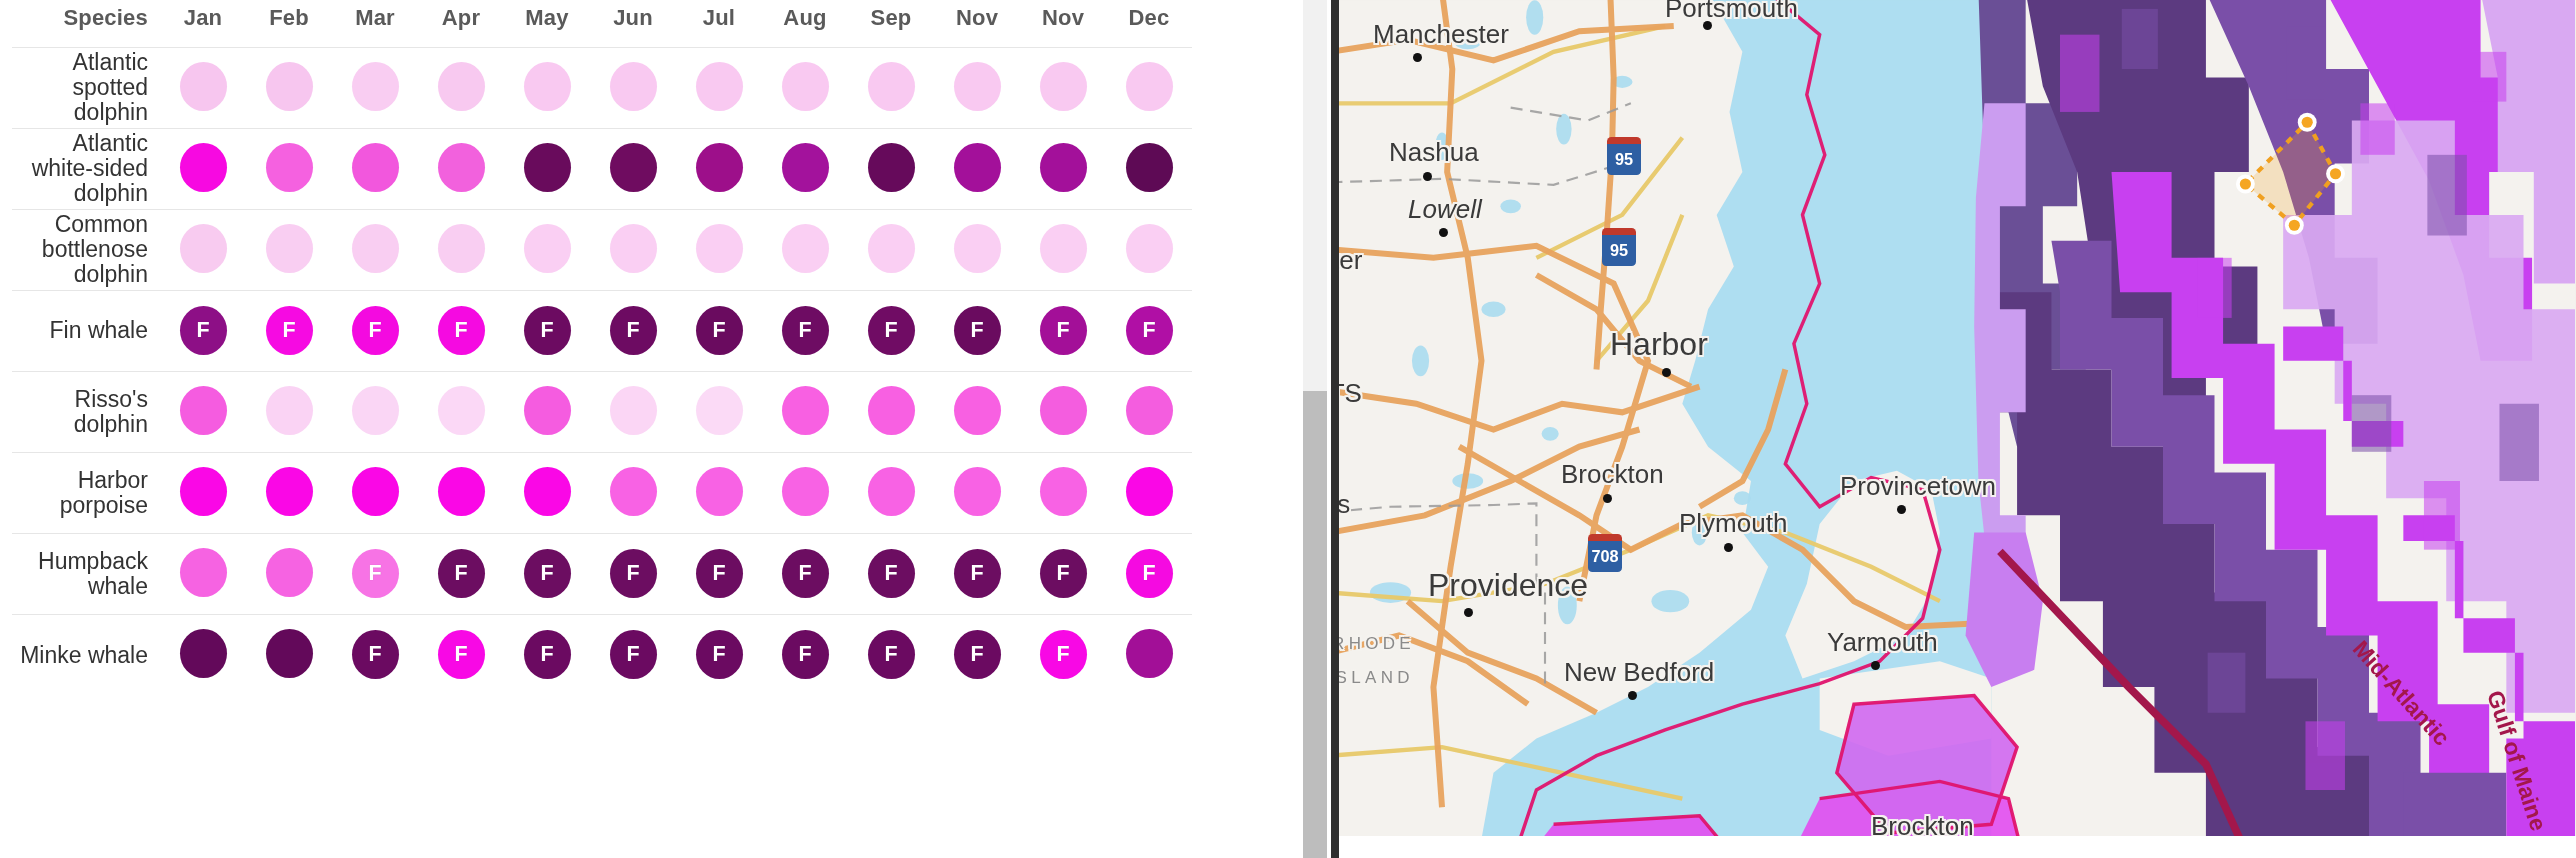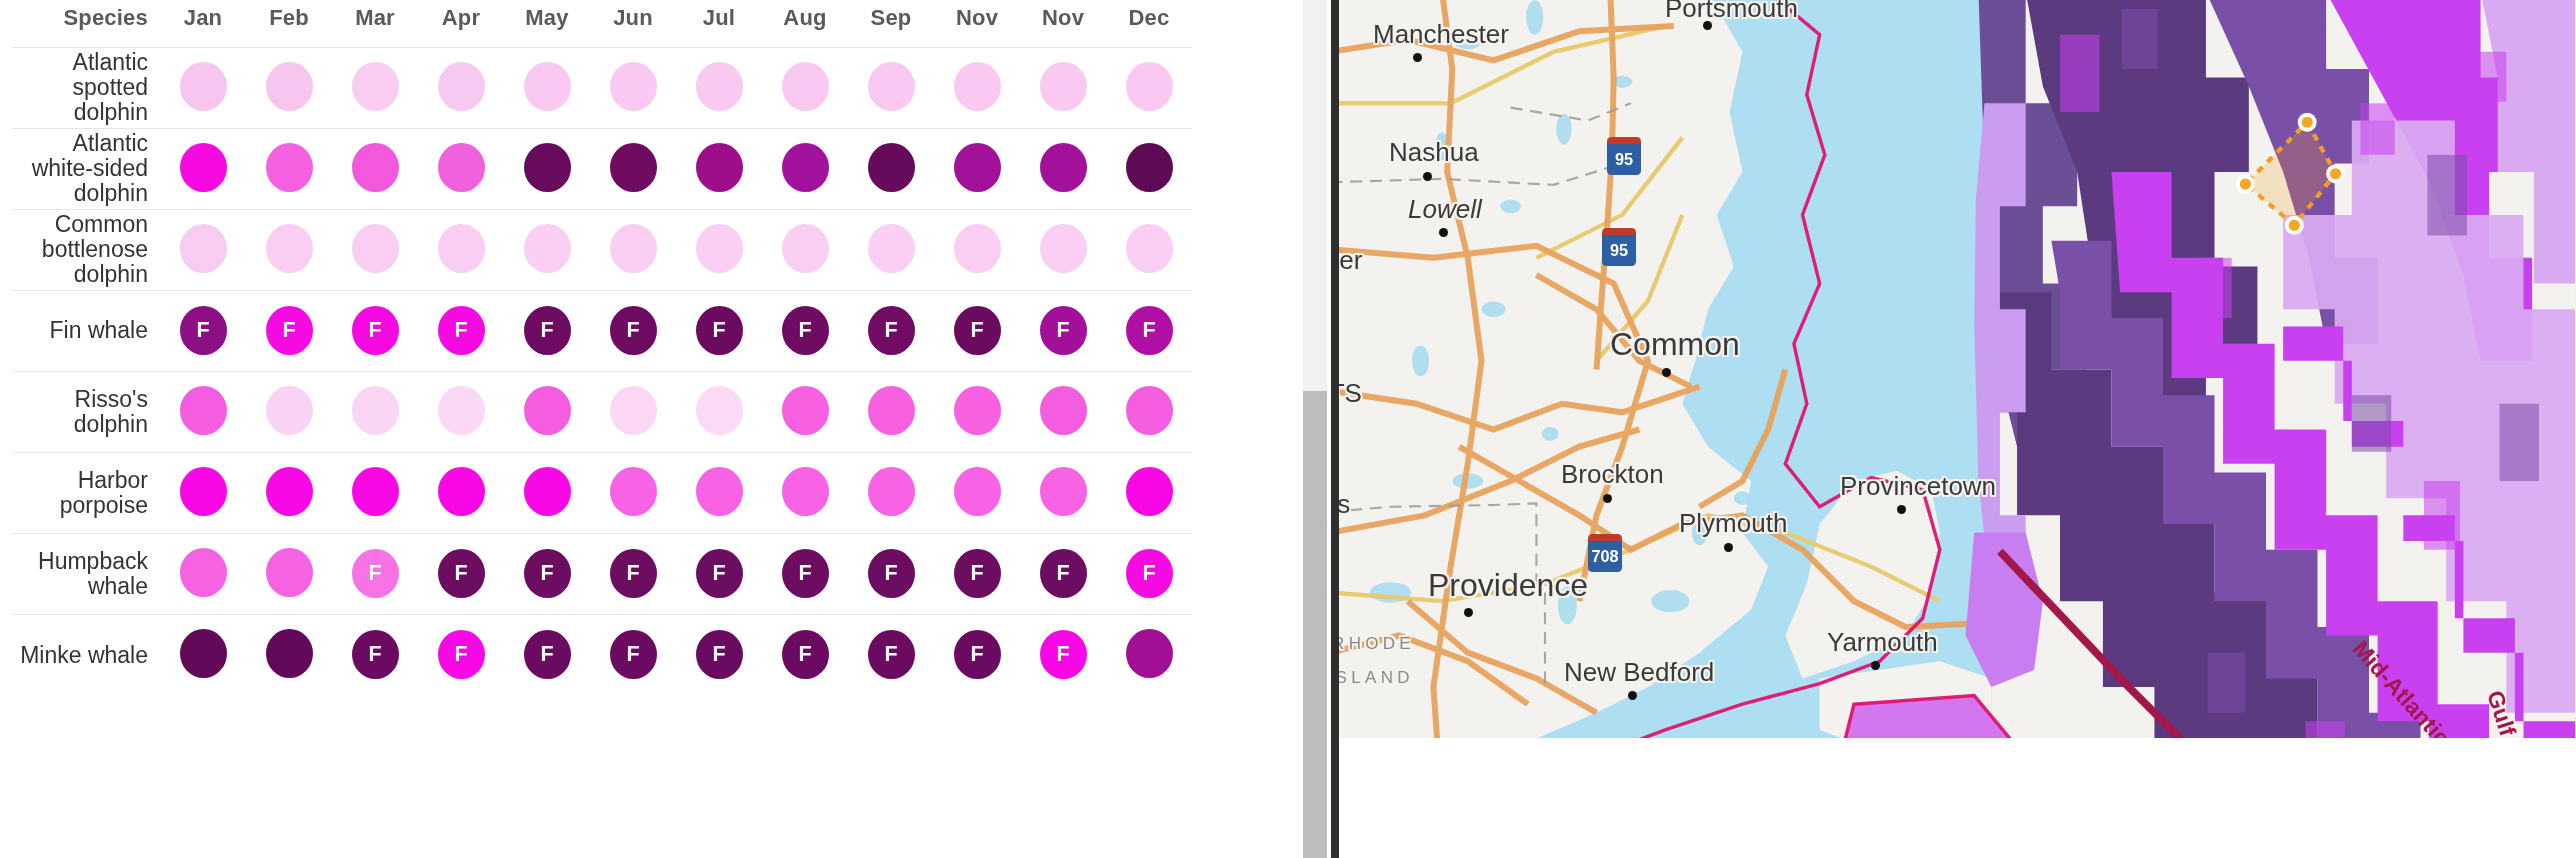--- a/index.html
+++ b/index.html
@@ -89,21 +89,21 @@
     position: absolute;
     right: 0; top: 0;
     width: 7.7px; height: 859px;
     background: #2f2f2f;
   }
 
   
   .map-panel {
     flex: 1 1 auto;
     position: relative;
-    height: 738px;
+    height: 836px;
     overflow: hidden;
     background: #f2f0ec;
     padding-left: 20px;
   }
   .map-canvas { position: absolute; inset: 0; }
   .map-svg { position: absolute; left: 0; top: 0; }
 
   .city-label {
     position: absolute;
     font-size: 26px;
@@ -471,21 +471,21 @@
 
       <div id="map-labels">
           <div class="city-label" style="left: 34px; top: 19px;">Manchester</div>
           <div class="city-dot" style="left: 74px; top: 53px;"></div>
           <div class="city-label" style="left: 326px; top: -6.9px;">Portsmouth</div>
           <div class="city-dot" style="left: 364px; top: 20.6px;"></div>
           <div class="city-label" style="left: 50px; top: 137px;">Nashua</div>
           <div class="city-dot" style="left: 84px; top: 172px;"></div>
           <div class="city-label" style="left: 69px; top: 194px; font-style: italic;">Lowell</div>
           <div class="city-dot" style="left: 100px; top: 228px;"></div>
-          <div class="city-label big" style="left: 271px; top: 326px;">Common</div>
+          <div class="city-label big" style="left: 271px; top: 326px;">Harbor</div>
           <div class="city-dot" style="left: 323px; top: 368px;"></div>
           <div class="city-label" style="left: 222px; top: 459px;">Brockton</div>
           <div class="city-dot" style="left: 264px; top: 494px;"></div>
           <div class="city-label" style="left: 340px; top: 508px;">Plymouth</div>
           <div class="city-dot" style="left: 385px; top: 543px;"></div>
           <div class="city-label big" style="left: 58px; top: 567px; margin-left: 31px;">Providence</div>
           <div class="city-dot" style="left: 125px; top: 608px;"></div>
           <div class="city-label" style="left: 225px; top: 657px;">New Bedford</div>
           <div class="city-dot" style="left: 289px; top: 691px;"></div>
           <div class="city-label" style="left: 488px; top: 627px;">Yarmouth</div>

